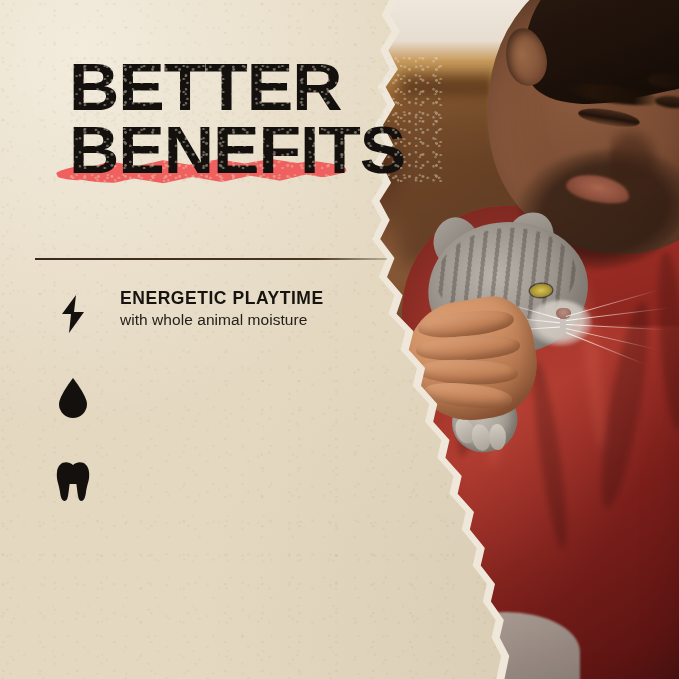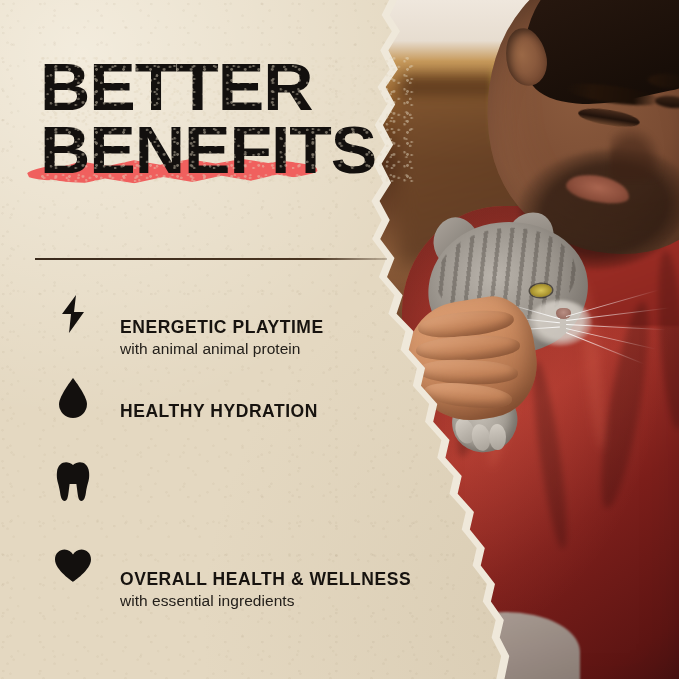--- a/index.html
+++ b/index.html
@@ -262,21 +262,21 @@
       radial-gradient(circle at 52% 47%, rgba(150,132,102,.07) 0 1px, transparent 1.6px),
       radial-gradient(circle at 62% 84%, rgba(150,132,102,.07) 0 1px, transparent 1.6px);
     background-size:37px 29px, 43px 34px, 31px 41px, 47px 27px, 29px 38px, 41px 31px, 35px 45px, 39px 33px;
     opacity:.85;
   }
 
   
   .content{position:absolute;left:0;top:0;width:679px;height:679px;}
 
   .headline{
-    position:absolute;left:40px;top:56px;width:360px;
+    position:absolute;left:69px;top:56px;width:360px;
   }
   .hl-line{
     font-family:"Liberation Sans",sans-serif;
     font-weight:bold;
     font-size:67px;
     line-height:.94;
     letter-spacing:-1px;
     color:#13100e;
     transform:scaleX(1.04);
     transform-origin:left center;
@@ -314,21 +314,21 @@
     background:linear-gradient(90deg,#3a2a1c,#4a3522 80%,rgba(74,53,34,.25));
   }
 
   .benefits{position:absolute;left:52px;top:288px;width:400px;}
   .benefit{position:relative;height:84px;}
   .b-icon{
     position:absolute;left:0;top:4px;width:42px;height:44px;
     display:flex;align-items:center;justify-content:center;
   }
   .b-icon svg{display:block;}
-  .b-text{position:absolute;left:68px;top:0;margin-top:29px;}
+  .b-text{position:absolute;left:68px;top:0;}
   .b-title{
     font-size:17.5px;font-weight:bold;color:#17130f;
     letter-spacing:.55px;line-height:1.15;white-space:nowrap;
   }
   .b-sub{
     font-size:15.5px;font-weight:normal;color:#24201b;
     letter-spacing:.05px;line-height:1.5;white-space:nowrap;
   }
 </style>
 </head>
@@ -418,52 +418,40 @@
     <div class="benefits">
 
       <div class="benefit">
         <div class="b-icon">
           <svg width="26" height="38" viewBox="0 0 26 38">
             <path d="M16 0 L2 19 H11 L9 38 L24 17 H14 Z" fill="#13100e"></path>
           </svg>
         </div>
         <div class="b-text">
           <div class="b-title">ENERGETIC PLAYTIME</div>
-          <div class="b-sub">with animal animal protein</div>
+          <div class="b-sub">with whole animal moisture</div>
         </div>
       </div>
 
       <div class="benefit">
         <div class="b-icon">
           <svg width="30" height="40" viewBox="0 0 30 40">
             <path d="M15 0 C15 0 29 18 29 26 A14 14 0 0 1 1 26 C1 18 15 0 15 0 Z" fill="#13100e"></path>
           </svg>
         </div>
         <div class="b-text">
-          <div class="b-title">HEALTHY HYDRATION</div>
         </div>
       </div>
 
       <div class="benefit">
         <div class="b-icon">
           <svg width="34" height="40" viewBox="0 0 34 40">
             <path d="M17 3 C11 -2 2 0 1 10 C0 18 3 22 4 30 C4.6 35 6 39 8.6 39 C11.2 39 12 35 12.6 30 L13.6 22 H20.4 L21.4 30 C22 35 22.8 39 25.4 39 C28 39 29.4 35 30 30 C31 22 34 18 33 10 C32 0 23 -2 17 3 Z" fill="#13100e"></path>
           </svg>
         </div>
         <div class="b-text">
         </div>
       </div>
 
-      <div class="benefit">
-        <div class="b-icon">
-          <svg width="38" height="34" viewBox="0 0 38 34">
-            <path d="M19 33 C19 33 1 21 1 10.6 C1 4.4 5.6 0.6 10.6 0.6 C14.3 0.6 17.3 2.8 19 5.6 C20.7 2.8 23.7 0.6 27.4 0.6 C32.4 0.6 37 4.4 37 10.6 C37 21 19 33 19 33 Z" fill="#13100e"></path>
-          </svg>
-        </div>
-        <div class="b-text">
-          <div class="b-title">OVERALL HEALTH &amp; WELLNESS</div>
-          <div class="b-sub">with essential ingredients</div>
-        </div>
-      </div>
 
     </div>
   </div>
 </div>
 
 </body></html>

